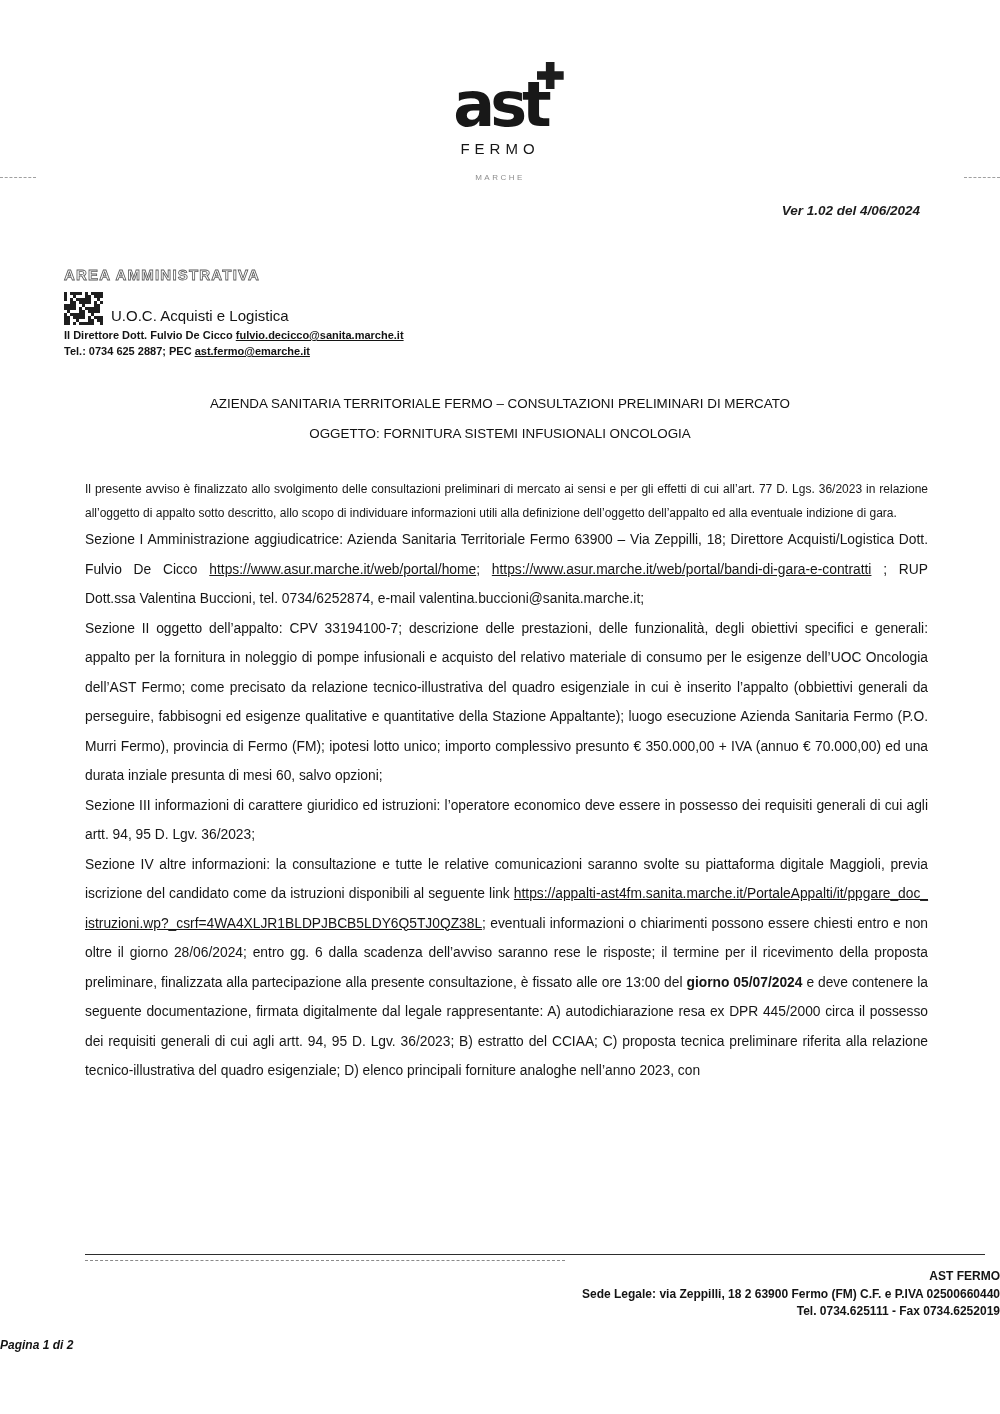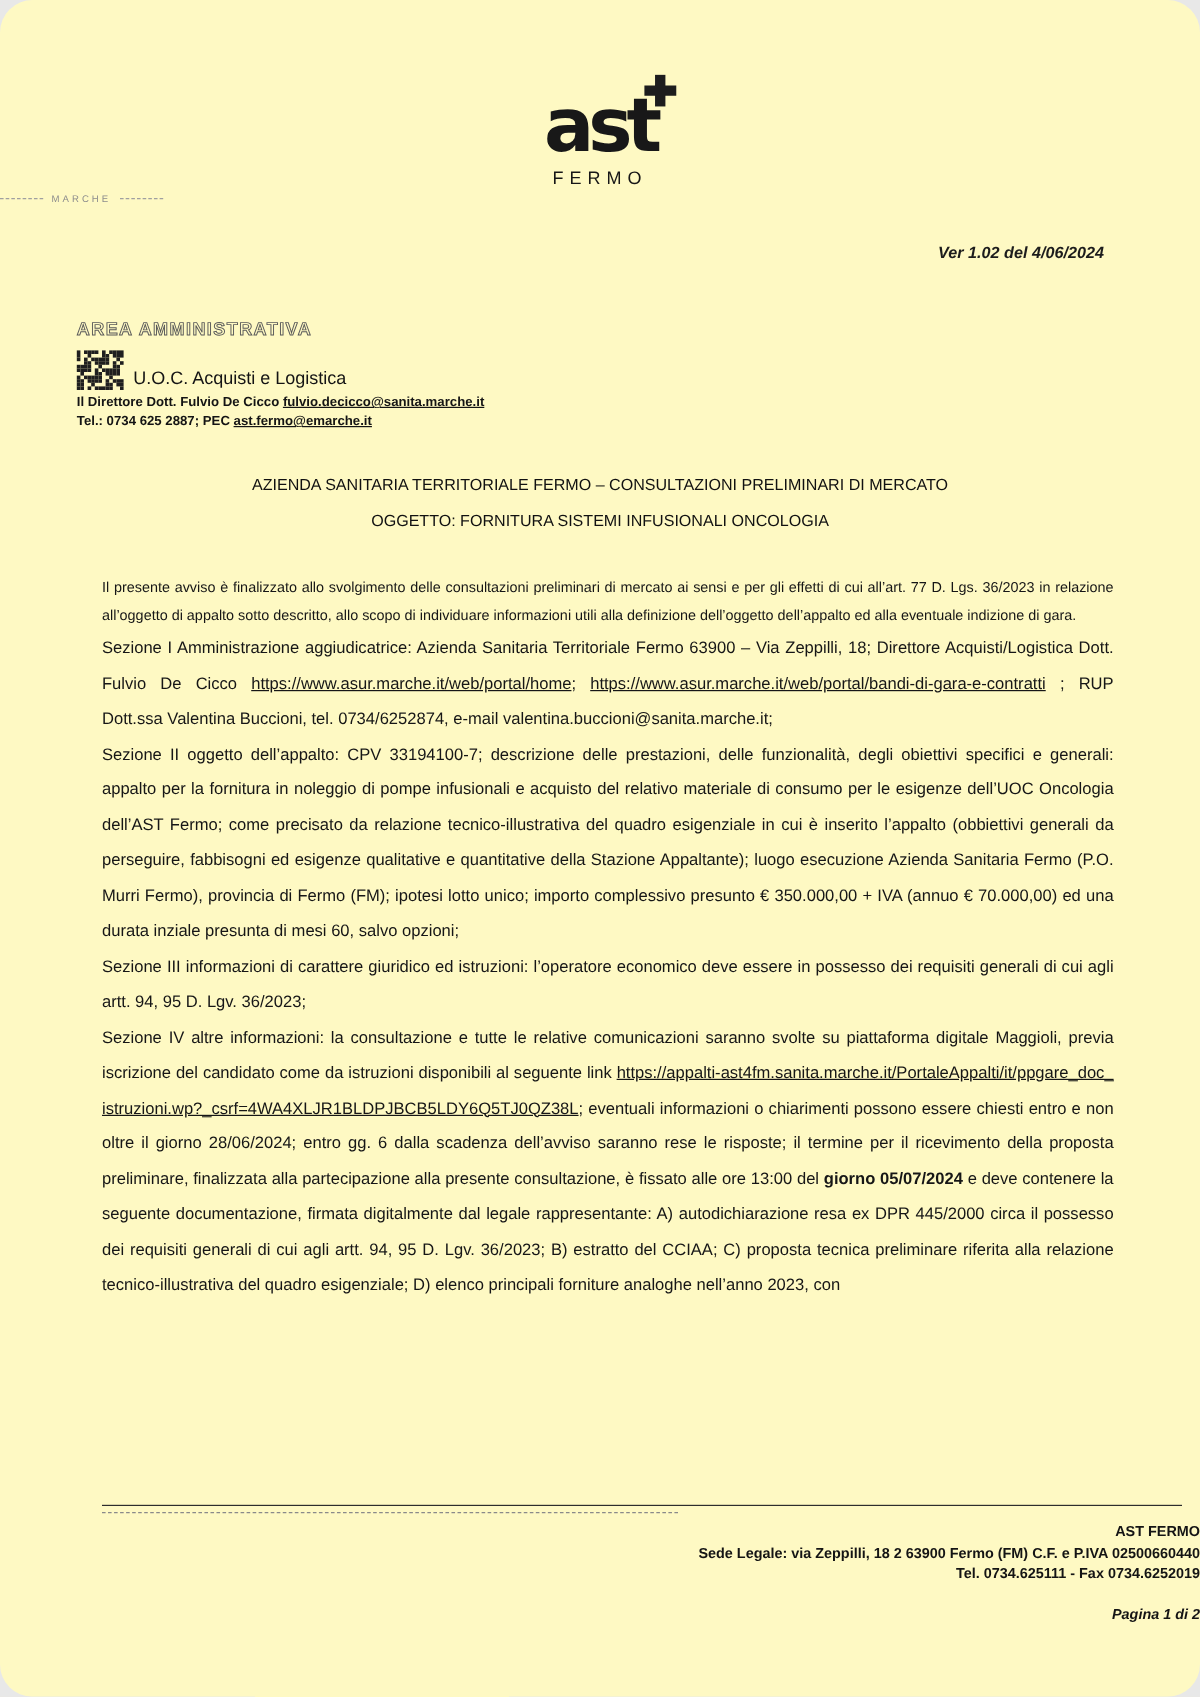--- a/index.html
+++ b/index.html
@@ -1,34 +1,33 @@
 <!DOCTYPE html>
 <html><head>
 <meta charset="utf-8">
 <style>
   * { margin:0; padding:0; box-sizing:border-box; }
   html,body { background:#e8e8e8; }
   .page {
-    position:relative; width:1000px; height:1414px; background:#fef9c3;
+    position:relative; width:1000px; height:1414px; background:#ffffff;
     font-family:"Liberation Sans", sans-serif; color:#1c1c1c; overflow:hidden;
     margin:0 auto;
-    border-radius:27px;
   }
   
   .logo { position:absolute; top:74px; left:0; right:0; text-align:center; }
   .logo-mark {
     position:relative; display:inline-block; font-family:"DejaVu Sans", sans-serif;
     font-weight:800; font-size:62px; line-height:1; letter-spacing:-5px; color:#181818;
   }
   .logo-plus {
     position:absolute; top:-12px; right:-17px; width:27px; height:27px; background:#1d1d1d;
     clip-path: polygon(34% 0,66% 0,66% 34%,100% 34%,100% 66%,66% 66%,66% 100%,34% 100%,34% 66%,0 66%,0 34%,34% 34%);
   }
   .logo-name { font-weight:400; font-size:15px; letter-spacing:5px; margin-top:4px; color:#161616; }
-  .logo-sub { margin-top:4px; font-size:8px; color:#8d8d8d; letter-spacing:2.5px; display:flex; align-items:center; justify-content:flex-start; gap:7px; }
+  .logo-sub { margin-top:16px; font-size:8px; color:#8d8d8d; letter-spacing:2.5px; display:flex; align-items:center; justify-content:space-between; gap:7px; }
   .flourish { width:36px; border-top:1px dashed #a0a0a0; height:0; }
   
   .version { position:absolute; top:203px; right:80px; font-style:italic; font-weight:700; font-size:13.5px; }
   
   .letterhead { position:absolute; top:266px; left:64px; }
   .area-title {
     font-size:15px; font-weight:700; letter-spacing:1.2px; color:#9a9a9a;
   }
   @supports (-webkit-text-stroke: 1px black) {
     .area-title { color:transparent; -webkit-text-stroke:0.8px #5a5a5a; }
@@ -47,21 +46,21 @@
   .body-text { position:absolute; top:477px; left:85px; width:843px; font-size:13.8px; color:#161616; }
   .para { text-align:justify; line-height:29.5px; margin:0; }
   .para.italic { line-height:24px; font-size:12px; }
   .para .u { }
   .para .link { text-decoration:underline; word-break:break-all; color:#161616; }
   .para .b { font-weight:700; }
   
   .footer-rule { position:absolute; top:1254px; left:85px; width:900px; border-top:1.5px solid #2d2d2d; }
   .footer-rule-2 { position:absolute; top:1260px; left:85px; width:480px; border-top:1px dashed #8a8a8a; }
   .footer { position:absolute; top:1268px; left:0; right:0; text-align:right; font-size:12px; font-weight:700; line-height:17.5px; color:#141414; }
-  .page-num { position:absolute; top:1338px; left:0; right:0; text-align:right; font-size:12px; font-weight:700; font-style:italic; color:#141414; }
+  .page-num { position:absolute; top:1338px; left:0; right:0; text-align:left; font-size:12px; font-weight:700; font-style:italic; color:#141414; }
 </style>
 </head>
 <body>
 
 <div class="page">
 
   <div class="logo">
     <div class="logo-mark">
       <span>ast</span>
       <span class="logo-plus"></span>

